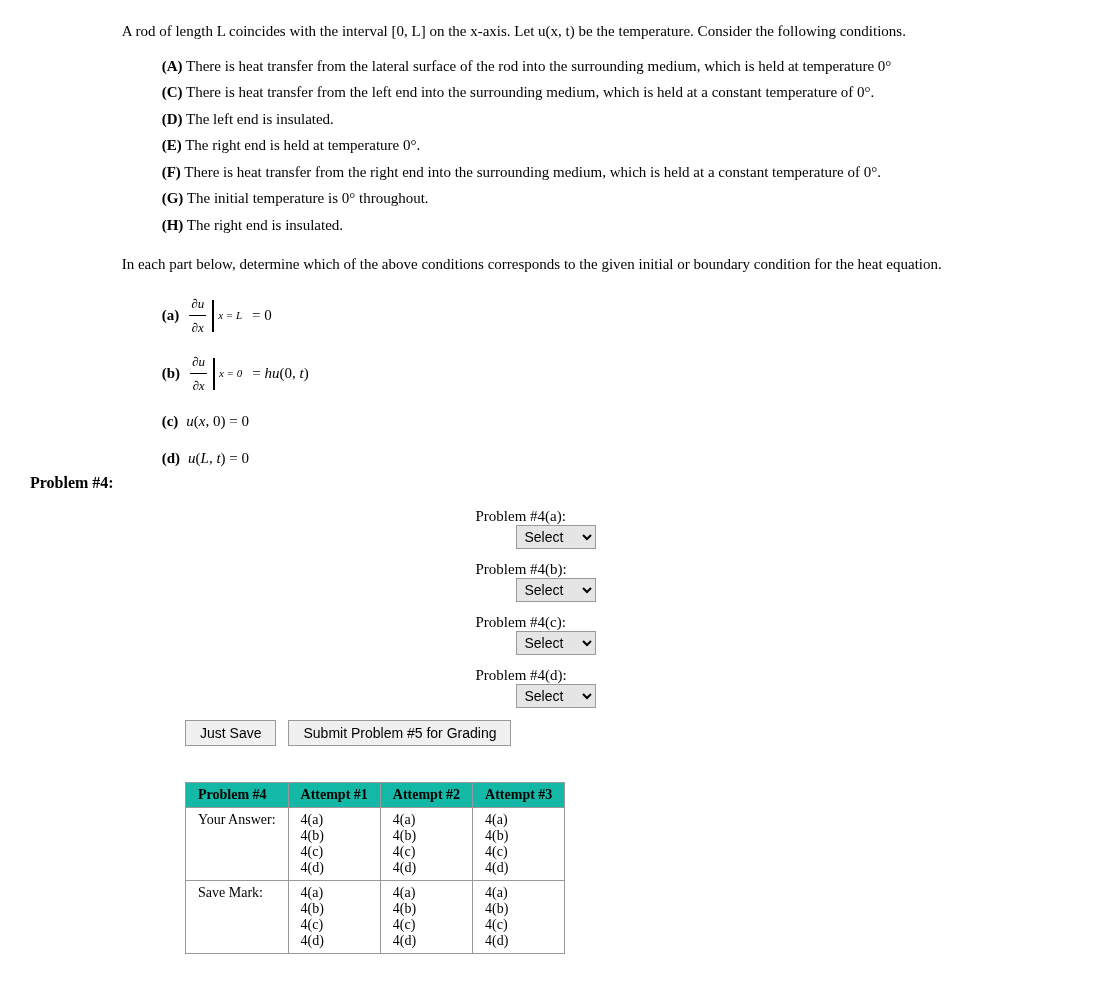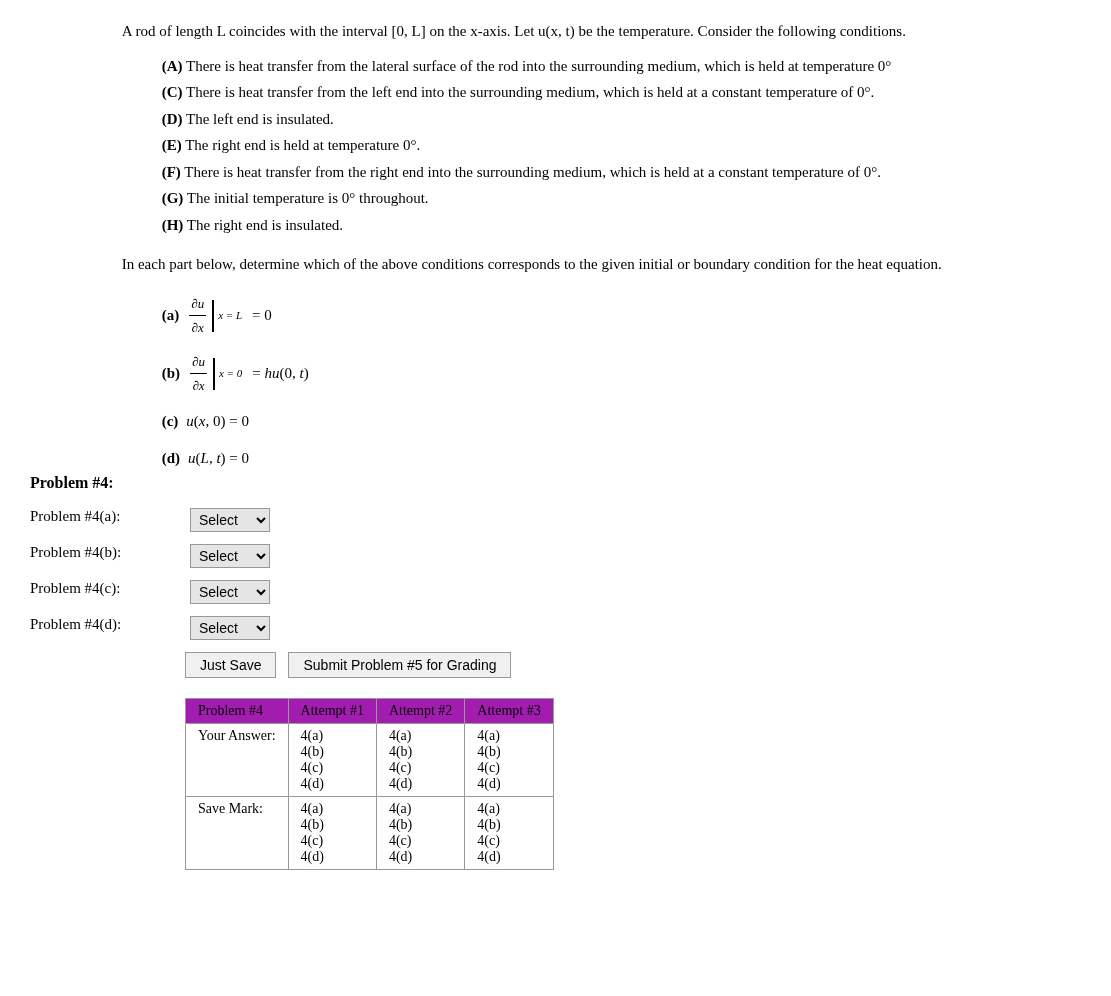--- a/index.html
+++ b/index.html
@@ -76,39 +76,41 @@
       height: 28px;
       vertical-align: middle;
     }
     .sub-after-bar {
       font-size: 11px;
       vertical-align: bottom;
       font-style: italic;
     }
     .select-row {
       display: flex;
+      align-items: center;
       margin-bottom: 12px;
       font-size: 15px;
+      flex-direction: column;
     }
     .select-row label {
       width: 160px;
       font-size: 15px;
     }
     select {
       border: 1px solid #999;
       padding: 2px 4px;
       font-size: 14px;
       background: #e5e5e5;
       cursor: pointer;
       min-width: 80px;
     }
     .buttons-row {
       margin-left: 155px;
       margin-top: 8px;
-      margin-bottom: 20px;
+      margin-bottom: 36px;
       display: flex;
       gap: 12px;
     }
     button.action-btn {
       padding: 4px 14px;
       font-size: 14px;
       background: #f0f0f0;
       border: 1px solid #999;
       cursor: pointer;
     }
@@ -117,22 +119,22 @@
       border-collapse: collapse;
       font-size: 14px;
     }
     .attempts-table th, .attempts-table td {
       border: 1px solid #999;
       padding: 4px 12px;
       text-align: left;
       vertical-align: top;
     }
     .attempts-table th {
-      background: #a21caf;
-      font-weight: normal;
+      background: #14b8a6;
+      font-weight: bold;
     }
     .italic { font-style: italic; }
   </style>
 </head>
 <body>
 
 <div class="problem-header">
   <div class="problem-title">Problem #4:</div>
   <div class="problem-body">
     <div style="line-height:1.5;">A rod of length L coincides with the interval [0, L] on the x-axis. Let u(x, t) be the temperature. Consider the following conditions.</div>

